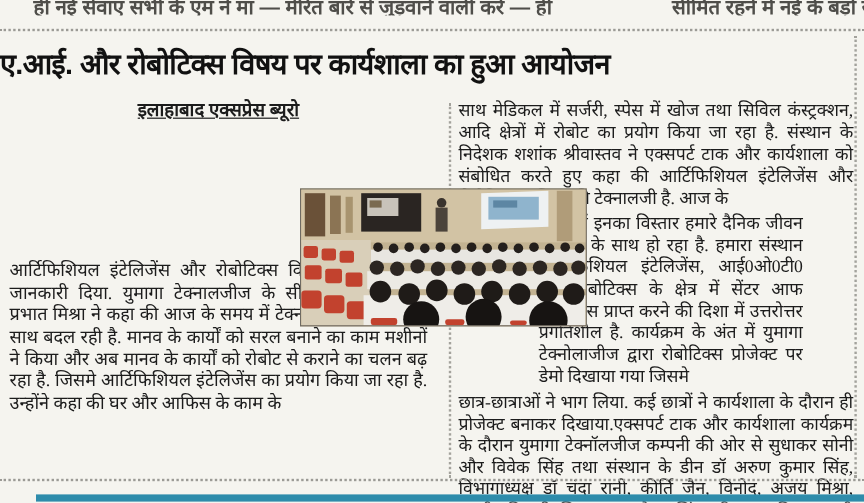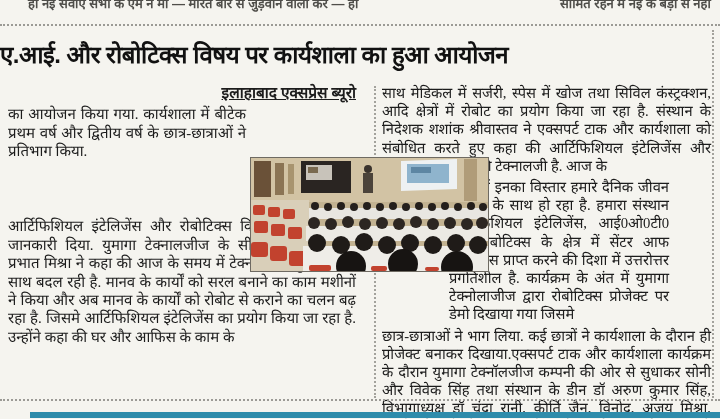--- a/index.html
+++ b/index.html
@@ -7,21 +7,21 @@
     width:720px;height:419px;overflow:hidden;position:relative;
     background:#f5f4ef;
     font-family:"Liberation Serif", serif;
     color:#1c1c1c;
   }
   .page{position:absolute;inset:0;}
 
   
   .top-strip{
     position:absolute;top:0;left:0;width:720px;height:13px;overflow:hidden;
-    color:#4f4e4a;font-size:13px;font-weight:bold;
+    color:#4f4e4a;font-size:17px;font-weight:bold;
     font-family:"Liberation Sans", sans-serif;
   }
   .top-strip .frag{position:absolute;top:-6px;white-space:nowrap;}
   .top-strip .frag.left{left:28px;}
   .top-strip .frag.right{left:560px;}
 
   .rule-dotted-h{
     position:absolute;left:0;width:720px;height:0;
     border-top:2px dotted #9b9a95;
   }
@@ -41,21 +41,21 @@
     font-size:24px;line-height:54px;font-weight:800;
     letter-spacing:-0.5px;color:#111;
   }
 
   .article{position:absolute;top:84px;left:0;width:720px;}
   .col{position:absolute;top:0;font-size:15px;line-height:18.4px;text-align:justify;}
   .col-left{left:8px;width:348px;}
   .col-right{left:382px;width:329px;font-size:14.7px;line-height:18.2px;}
   .col p{margin:0 0 3px 0;}
   .byline{
-    display:block;text-align:right;font-weight:bold;font-size:15.5px;
+    display:block;text-align:center;font-weight:bold;font-size:15.5px;
     text-decoration:underline;margin:0 0 3px 0;
   }
   .dateline{font-weight:bold;margin-right:4px;}
   .narrow-left{width:238px;min-height:112px;}
   .narrow-right{margin-left:67px;width:220px;min-height:113px;}
 
   
   .photo{
     position:absolute;left:250px;top:157px;width:237px;height:113px;
     border:1px solid #6e6a62;background:#c9b999;z-index:5;box-sizing:content-box;
@@ -81,21 +81,20 @@
   <h1 class="headline">ए.आई. और रोबोटिक्स विषय पर कार्यशाला का हुआ आयोजन</h1>
 
   <div class="rule-dotted-v v-mid"></div>
   <div class="rule-dotted-v v-right"></div>
 
   <div class="article">
 
     <div class="col col-left">
       <span class="byline">इलाहाबाद एक्सप्रेस ब्यूरो</span>
       <div class="narrow-left">
-        <p>का आयोजन किया गया. कार्यशाला में बीटेक प्रथम वर्ष और द्वितीय वर्ष के छात्र-छात्राओं ने प्रतिभाग किया.</p>
       </div>
       <p>आर्टिफिशियल इंटेलिजेंस और रोबोटिक्स विषय पर विस्तार से जानकारी दिया. युमागा टेक्नालजीज के सीईओ तथा निदेशक प्रभात मिश्रा ने कहा की आज के समय में टेक्नालजी बहुत तेजी के साथ बदल रही है. मानव के कार्यों को सरल बनाने का काम मशीनों ने किया और अब मानव के कार्यों को रोबोट से कराने का चलन बढ़ रहा है. जिसमे आर्टिफिशियल इंटेलिजेंस का प्रयोग किया जा रहा है. उन्होंने कहा की घर और आफिस के काम के</p>
     </div>
 
     <div class="col col-right">
       <p>साथ मेडिकल में सर्जरी, स्पेस में खोज तथा सिविल कंस्ट्रक्शन, आदि क्षेत्रों में रोबोट का प्रयोग किया जा रहा है. संस्थान के निदेशक शशांक श्रीवास्तव ने एक्सपर्ट टाक और कार्यशाला को संबोधित करते हुए कहा की आर्टिफिशियल इंटेलिजेंस और रोबोटिक्स भविष्य की टेक्नालजी है. आज के</p>
       <div class="narrow-right">
         <p>समय में इनका विस्तार हमारे दैनिक जीवन में तेजी के साथ हो रहा है. हमारा संस्थान आर्टिफिशियल इंटेलिजेंस, आई0ओ0टी0 और रोबोटिक्स के क्षेत्र में सेंटर आफ एक्सीलेंस प्राप्त करने की दिशा में उत्तरोत्तर प्रगतिशील है. कार्यक्रम के अंत में युमागा टेक्नोलाजीज द्वारा रोबोटिक्स प्रोजेक्ट पर डेमो दिखाया गया जिसमे</p>
       </div>
       <p>छात्र-छात्राओं ने भाग लिया. कई छात्रों ने कार्यशाला के दौरान ही प्रोजेक्ट बनाकर दिखाया.एक्सपर्ट टाक और कार्यशाला कार्यक्रम के दौरान युमागा टेक्नॉलजीज कम्पनी की ओर से सुधाकर सोनी और विवेक सिंह तथा संस्थान के डीन डॉ अरुण कुमार सिंह, विभागाध्यक्ष डॉ चंदा रानी, कीर्ति जैन, विनोद, अजय मिश्रा, आशीष त्रिपाठी, शिक्षक चन्द्र शेखर सिंह, हरि कृष्णा मिश्रा, लक्ष्मी पाण्डेय, शुभम श्रीवास्तव और बालेन्द्र सिंह उपस्थित रहे।</p>

